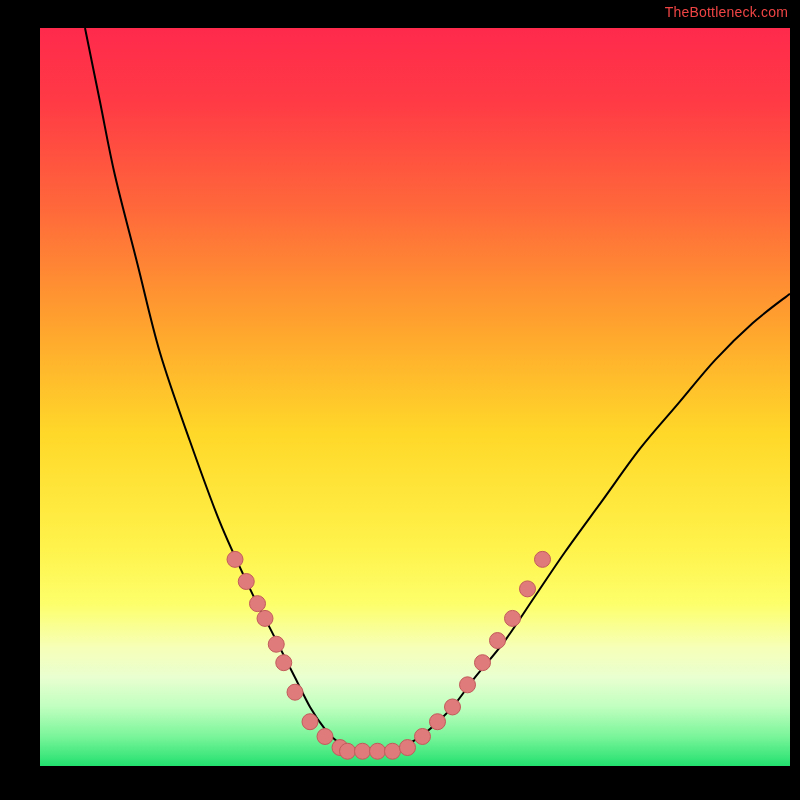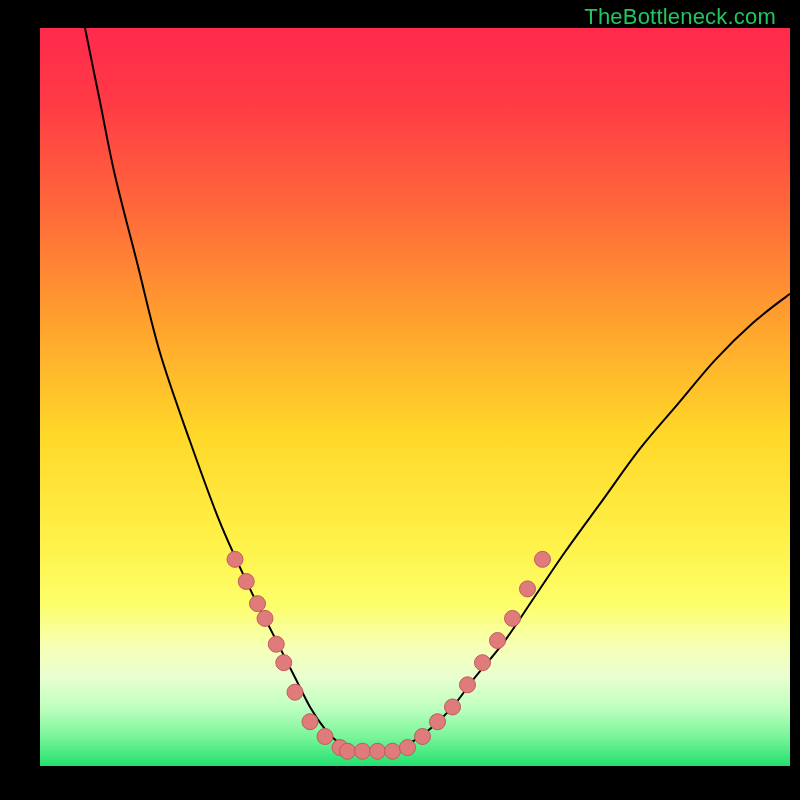--- a/index.html
+++ b/index.html
@@ -31,23 +31,23 @@
   }
   .curve-svg {
     position: absolute;
     inset: 0;
     width: 100%;
     height: 100%;
   }
   .watermark {
     position: absolute;
     top: 4px;
-    right: 24px;
-    color: #22c55e;
-    font-size: 22px;
+    right: 12px;
+    color: #ef4444;
+    font-size: 14px;
     font-weight: 500;
     letter-spacing: 0.2px;
   }
 </style>
 </head>
 <body>
 
 <div class="canvas">
 
   <div class="watermark">TheBottleneck.com</div>

